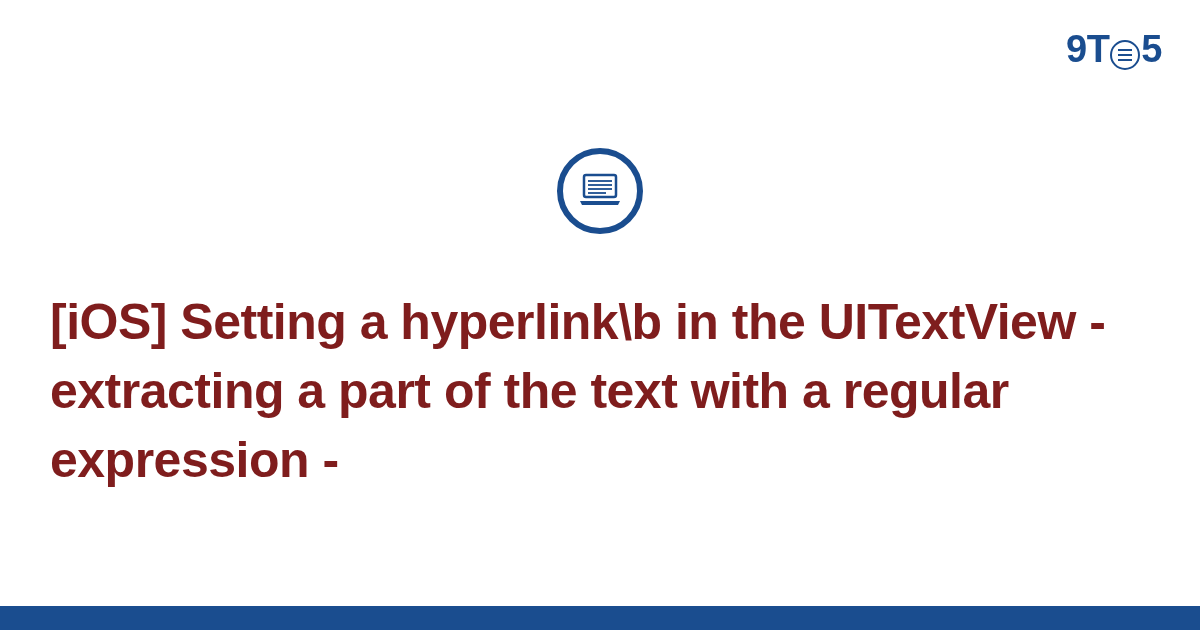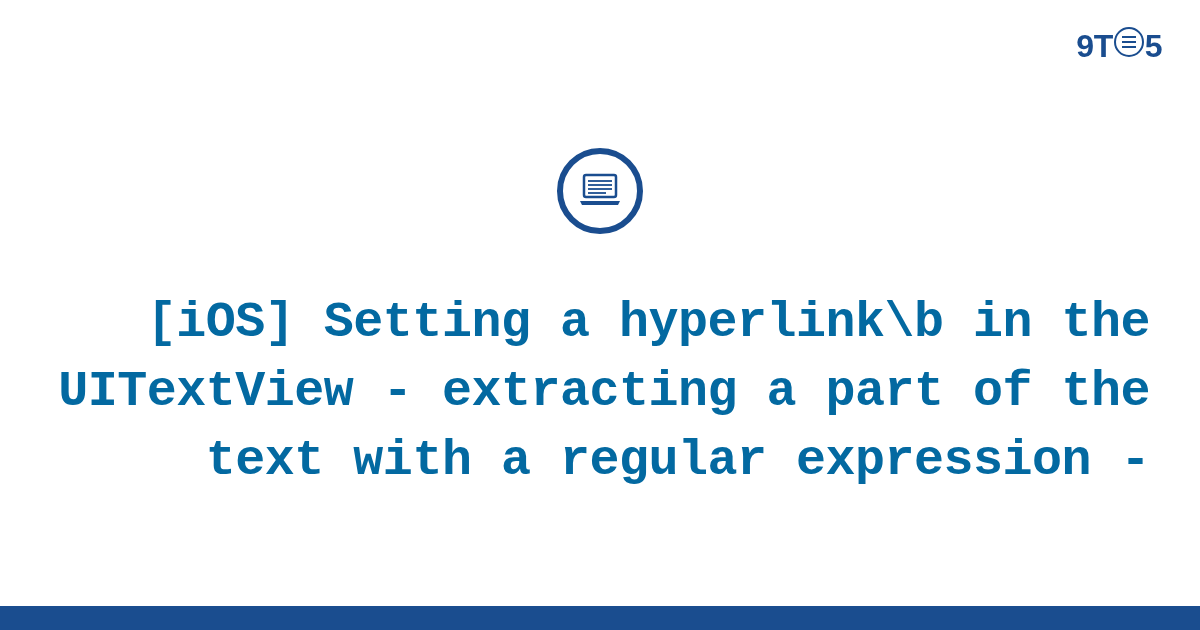--- a/index.html
+++ b/index.html
@@ -13,22 +13,22 @@
       background: #ffffff;
       font-family: -apple-system, BlinkMacSystemFont, "Segoe UI", Helvetica, Arial, sans-serif;
       position: relative;
       overflow: hidden;
     }
     .logo {
       position: absolute;
       top: 28px;
       right: 38px;
       display: flex;
-      align-items: flex-start;
-      font-size: 32px;
+      align-items: flex-end;
+      font-size: 38px;
       font-weight: 600;
       color: #1a4d8f;
       letter-spacing: -0.5px;
     }
     .logo-9t {
       font-weight: 700;
     }
     .logo-circle {
       display: inline-flex;
       align-items: center;
@@ -88,27 +88,26 @@
     .center-icon svg {
       width: 48px;
       height: 48px;
     }
     .title {
       position: absolute;
       top: 288px;
       left: 50%;
       transform: translateX(-50%);
       width: 1100px;
-      text-align: right;
+      text-align: left;
       font-size: 50px;
       font-weight: 700;
-      color: #0369a1;
+      color: #7f1d1d;
       line-height: 1.38;
       letter-spacing: -0.5px;
-      font-family: Liberation Mono, monospace;
     }
     .bottom-bar {
       position: absolute;
       bottom: 0;
       left: 0;
       width: 100%;
       height: 24px;
       background: #1a4d8f;
     }
   </style>

